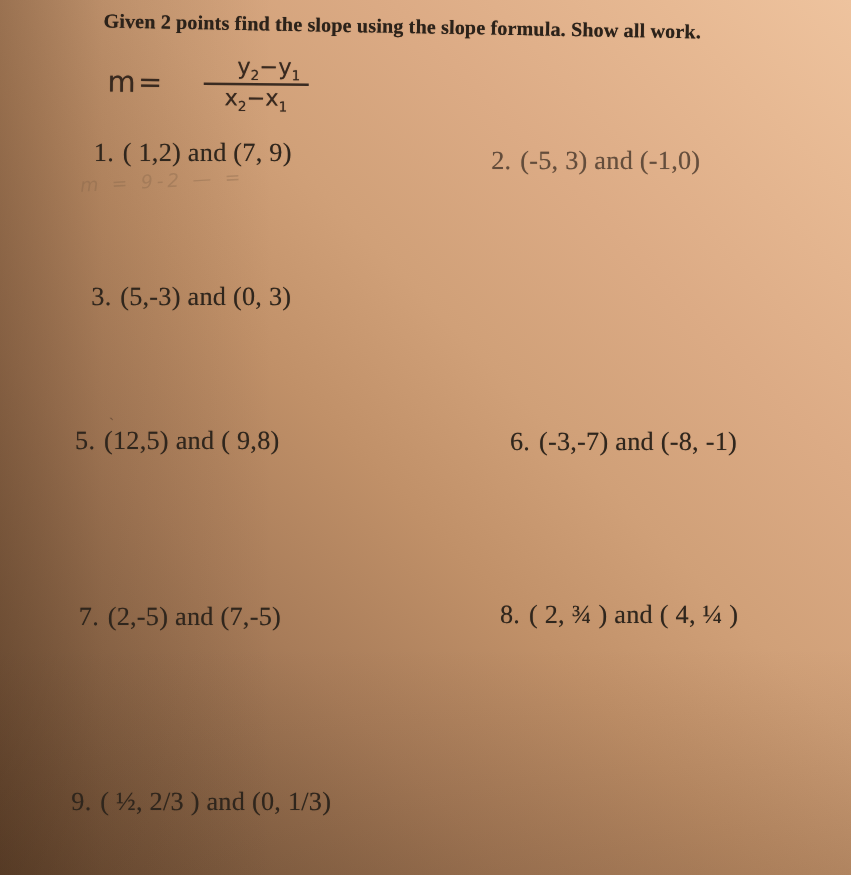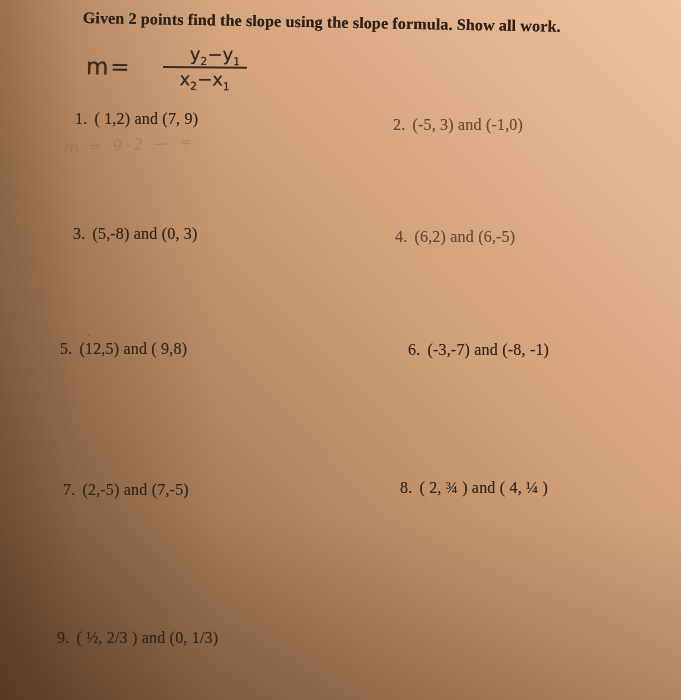--- a/index.html
+++ b/index.html
@@ -59,21 +59,21 @@
   }
   .stray {
     position: absolute;
     left: 87px; top: 331px;
     font-size: 13px;
     color: #4a382a;
     opacity: 0.55;
   }
   .prob {
     position: absolute;
-    font-size: 16px;
+    font-size: 21px;
     color: #2f261d;
     letter-spacing: 0.2px;
     white-space: nowrap;
     text-shadow: 0 0 0.6px rgba(70,50,35,0.6);
   }
   .prob .pnum { margin-right: 7px; }
   .prob.dim { color: #46362a; opacity: 0.8; }
   
   .p1  { left: 75px;  top: 110px; }
   .p2  { left: 393px; top: 116px; }
@@ -104,24 +104,21 @@
   <div class="pencil">m = 9-2 — =</div>
   <div class="stray">ˋ</div>
 
   <div class="prob p1">
     <span class="pnum">1.</span><span class="ptext">( 1,2) and (7, 9)</span>
   </div>
   <div class="prob p2 dim">
     <span class="pnum">2.</span><span class="ptext">(-5, 3) and (-1,0)</span>
   </div>
   <div class="prob p3">
-    <span class="pnum">3.</span><span class="ptext">(5,-8) and (0, 3)</span>
-  </div>
-  <div class="prob p4 dim">
-    <span class="pnum">4.</span><span class="ptext">(6,2) and (6,-5)</span>
+    <span class="pnum">3.</span><span class="ptext">(5,-3) and (0, 3)</span>
   </div>
   <div class="prob p5">
     <span class="pnum">5.</span><span class="ptext">(12,5) and ( 9,8)</span>
   </div>
   <div class="prob p6">
     <span class="pnum">6.</span><span class="ptext">(-3,-7) and (-8, -1)</span>
   </div>
   <div class="prob p7">
     <span class="pnum">7.</span><span class="ptext">(2,-5) and (7,-5)</span>
   </div>

